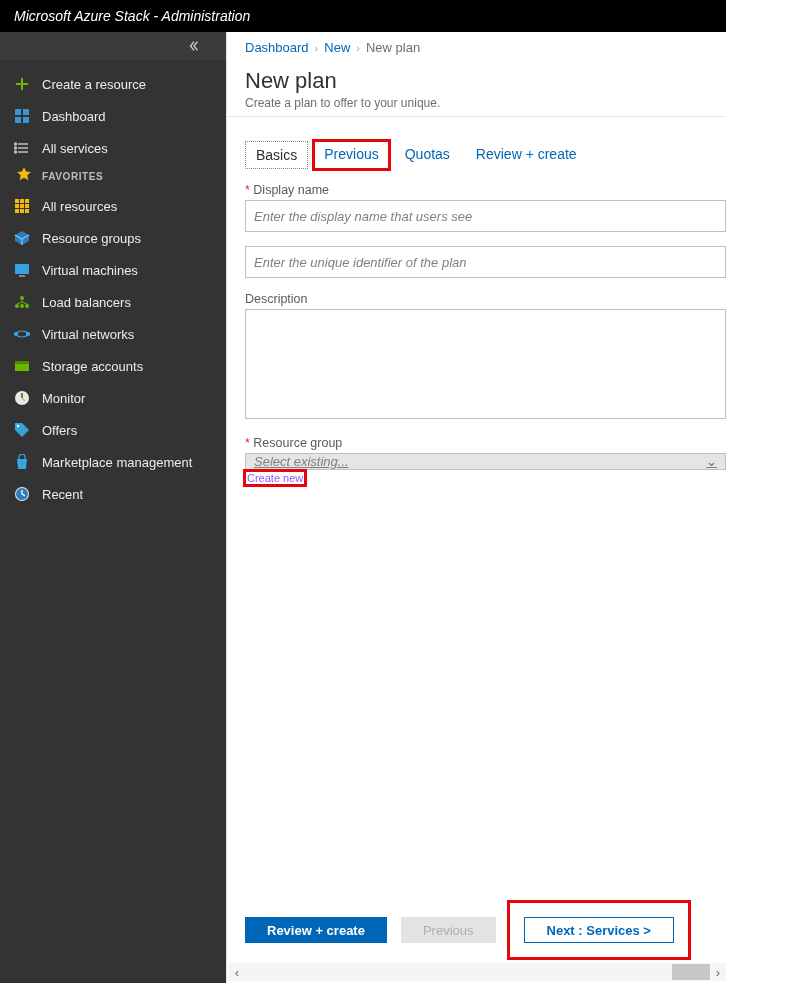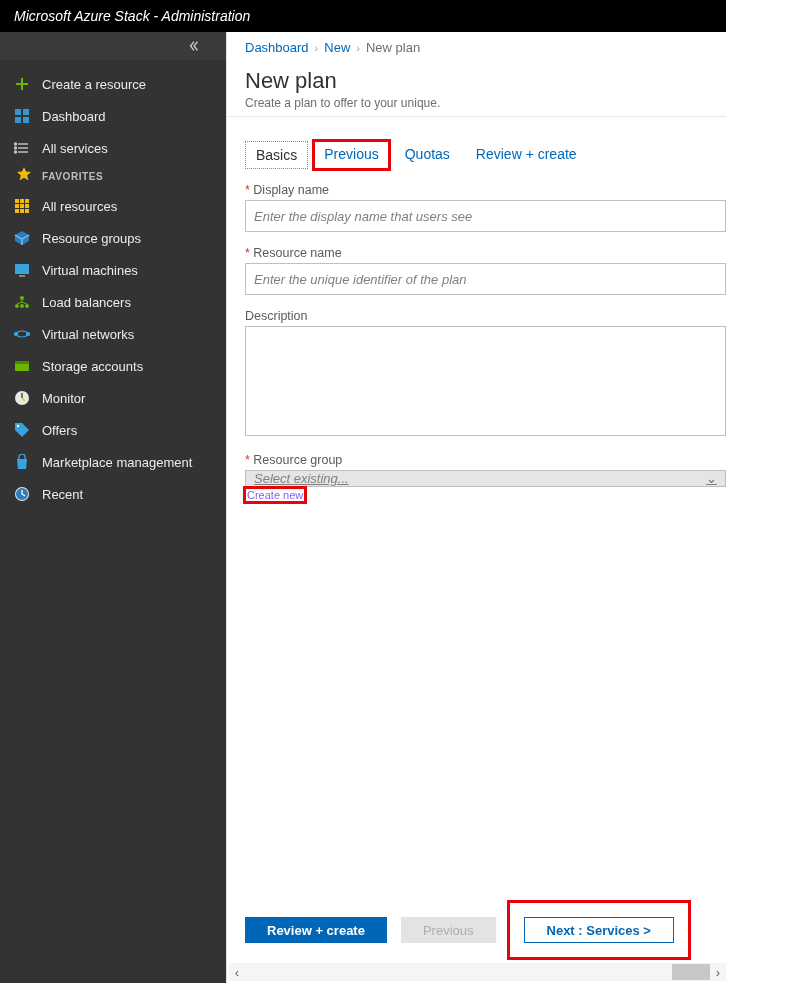--- a/index.html
+++ b/index.html
@@ -399,21 +399,20 @@
         <div class="tab">Quotas</div>
         <div class="tab">Review + create</div>
       </div>
 
       <div class="field">
         <label class="field-label req">Display name</label>
         <input class="input" placeholder="Enter the display name that users see" style="">
       </div>
 
       <div class="field">
-        <label class="field-label req">Resource name</label>
         <input class="input" placeholder="Enter the unique identifier of the plan" style="">
       </div>
 
       <div class="field">
         <label class="field-label">Description</label>
         <textarea class="textarea" style=""></textarea>
       </div>
 
       <div class="field" style="margin-bottom:2px">
         <label class="field-label req">Resource group</label>

